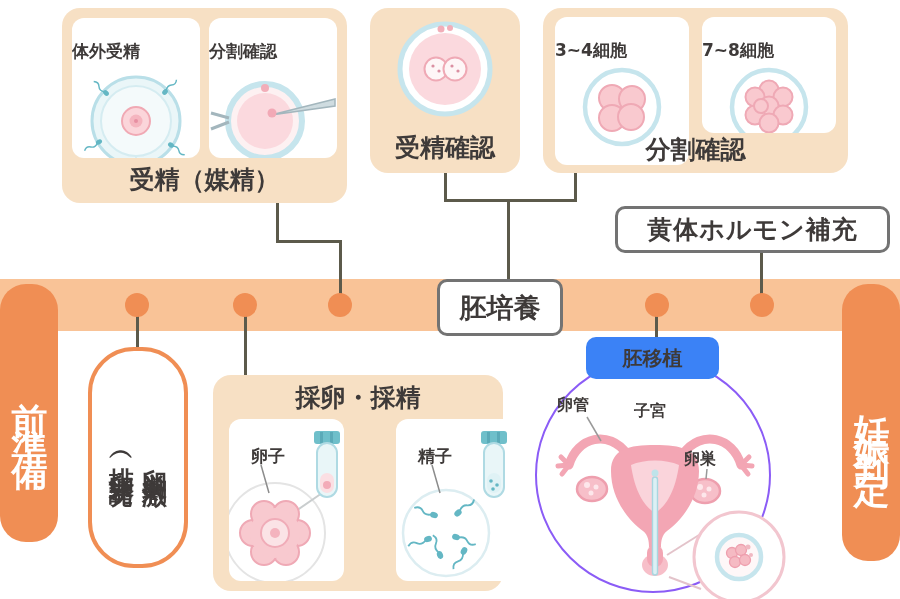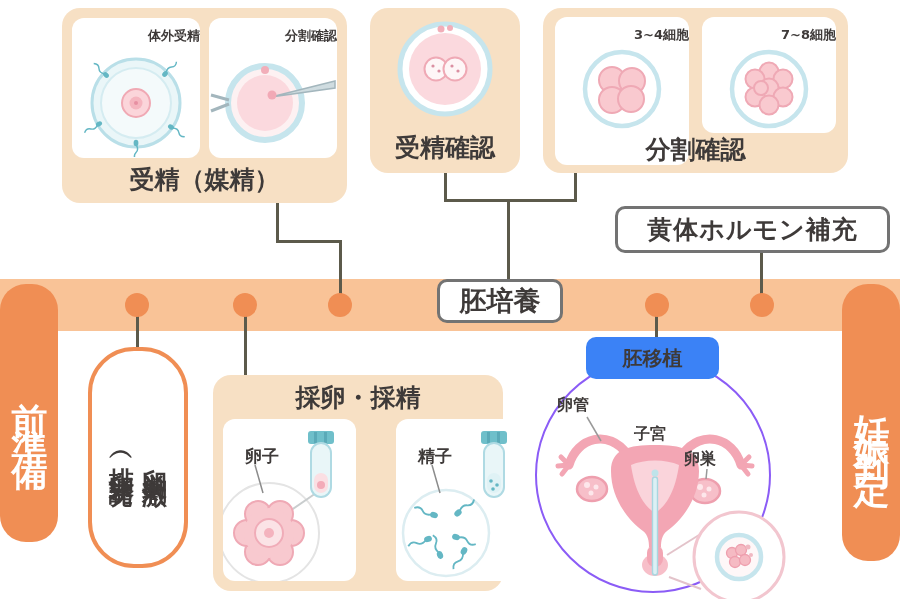--- a/index.html
+++ b/index.html
@@ -35,27 +35,27 @@
   #lnB4 { left:507px; top:199px; width:3px;  height:84px; }
   #lnC  { left:760px; top:252px; width:3px;  height:48px; }
   #lnD  { left:136px; top:305px; width:3px;  height:44px; }
   #lnE  { left:244px; top:305px; width:3px;  height:72px; }
   #lnF  { left:655px; top:305px; width:3px;  height:36px; }
 
   .white-pill {
     background:#fff; border:3px solid #737373; border-radius:10px; z-index:3;
     display:flex; align-items:center; justify-content:center; font-weight:700;
   }
-  #embryo-culture { left:437px; top:279px; width:126px; height:44px; font-size:27px;font-family:Liberation Serif, serif; }
+  #embryo-culture { left:437px; top:279px; width:126px; height:57px; font-size:27px;font-family:Liberation Serif, serif; }
   #luteal         { left:615px; top:206px; width:275px; height:47px; font-size:25px; letter-spacing:1px; }
 
   .section { background:#F7E0C4; border-radius:18px; z-index:2; }
   .sec-title { position:absolute; left:0; right:0; text-align:center; font-weight:700; font-size:25px; }
   .panel { position:absolute; background:#fff; border-radius:12px; overflow:hidden; }
-  .panel-label { text-align:right; font-size:13px; font-weight:700; padding-top:9px; }
+  .panel-label { text-align:left; font-size:17px; font-weight:700; padding-top:22px; }
 
   #sec-fert { left:62px;  top:8px; width:285px; height:195px; }
   #panel-ivf  { left:10px;  top:10px; width:128px; height:140px; }
   #panel-icsi { left:147px; top:10px; width:128px; height:140px; }
   #sec-fert .sec-title { bottom:7px; }
 
   #sec-check { left:370px; top:8px; width:150px; height:165px; }
   #sec-check svg { position:absolute; left:15px; top:5px; }
   #sec-check .sec-title { bottom:9px; }
 
@@ -67,38 +67,38 @@
   #ovarian {
     left:88px; top:347px; width:100px; height:221px; background:#fff;
     border:4px solid #F08E54; border-radius:46px; z-index:2;
     writing-mode:vertical-rl; display:flex; flex-direction:column;
     align-items:center; justify-content:center;
     font-weight:700; font-size:25px; letter-spacing:5px;
   }
 
   #sec-collect { left:213px; top:375px; width:290px; height:216px; }
   #sec-collect .sec-title { top:6px; }
-  #panel-egg   { left:10px;  top:44px; width:133px; height:162px;padding-left:10px; }
+  #panel-egg   { left:16px;  top:44px; width:115px; height:162px;padding-left:10px; }
   #panel-sperm { left:147px; top:44px; width:133px; height:162px;margin-left:36px; }
   .inpanel-label { position:absolute; left:22px; top:26px; font-size:17px; font-weight:700; z-index:2; }
   .panel-art { position:absolute; left:0; top:0; }
 
   #transfer-label {
     left:586px; top:337px; width:133px; height:42px; background:#3b82f6;
     border-radius:10px; display:flex; align-items:center; justify-content:center;
     font-weight:700; font-size:20px; z-index:4;
   }
   #uterus-circle {
     left:535px; top:357px; width:236px; height:236px; border-radius:50%;
     background:#fff; border:2px solid #8b5cf6; z-index:2;
   }
   #uterus-circle svg { position:absolute; left:0; top:0; overflow:visible; }
   .ut-label { position:absolute; font-size:16px; font-weight:700; z-index:2; }
   #lbl-tube   { left:20px;  top:36px; }
-  #lbl-uterus { left:97px;  top:65px; }
+  #lbl-uterus { left:97px;  top:42px; }
   #lbl-ovary  { left:147px; top:90px; }
 </style>
 </head>
 <body>
 
 <div class="canvas">
 
   <div class="abs" id="bar"></div>
 
   <div class="abs line" id="lnA1"></div>

